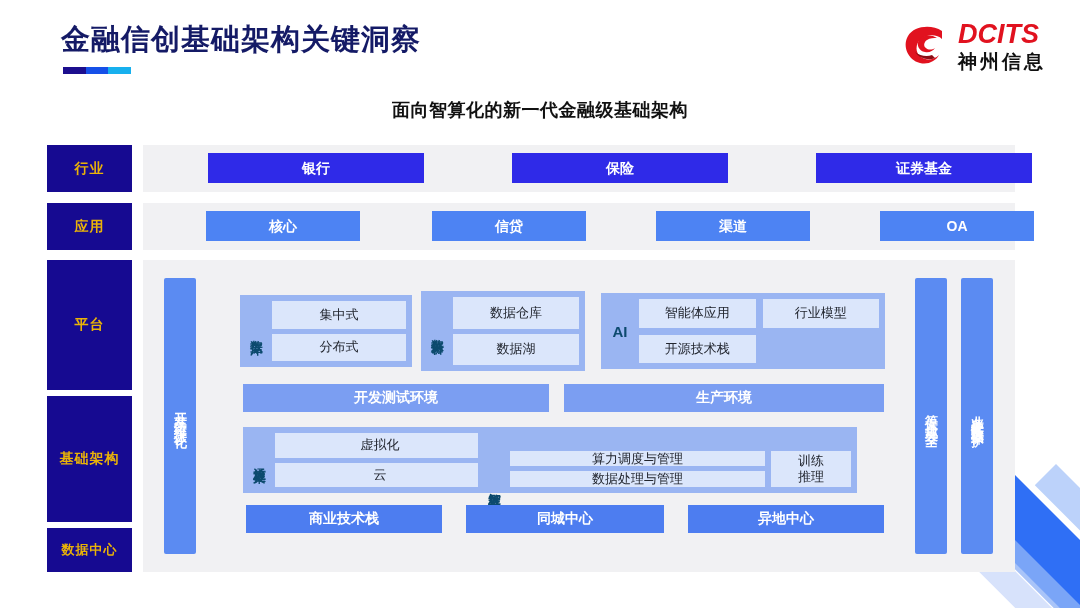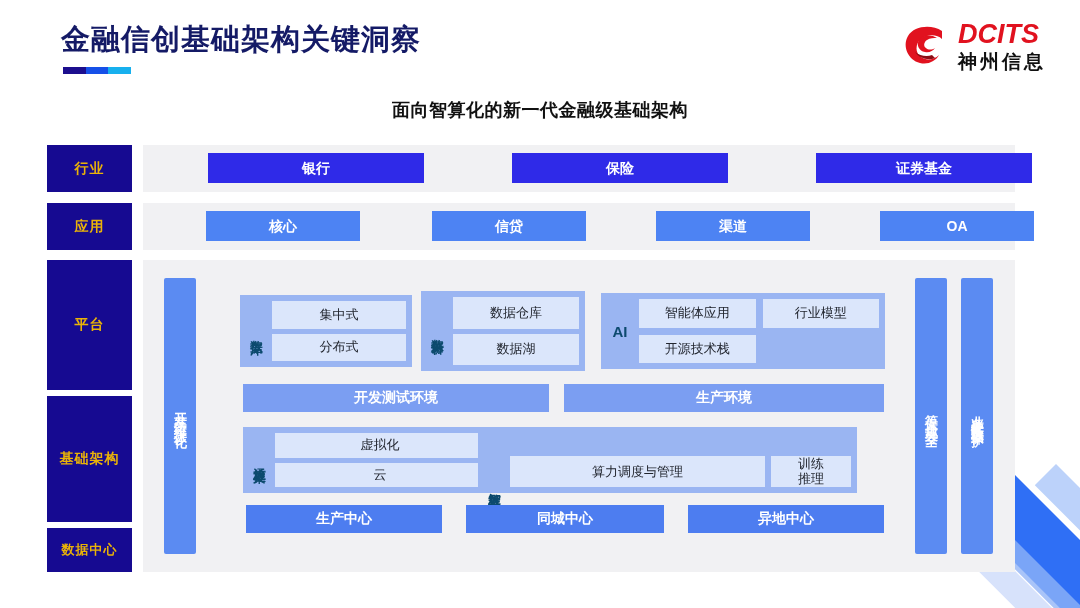--- a/index.html
+++ b/index.html
@@ -244,22 +244,23 @@
       <div class="cell">虚拟化</div>
       <div class="cell">云</div>
     </div>
   </div>
 
   <div class="group g-intel">
     <div class="group-label">智算框架</div>
     <div class="group-body">
       <div class="stack">
         <div class="cell">算力调度与管理</div>
+        <div class="cell">数据处理与管理</div>
       </div>
       <div class="cell side">训练<br>推理</div>
     </div>
   </div>
 
-  <div class="dcbar dc1">生产中心</div>
+  <div class="dcbar dc1">商业技术栈</div>
   <div class="dcbar dc2">同城中心</div>
   <div class="dcbar dc3">异地中心</div>
 
 </div>
 
 </body></html>

